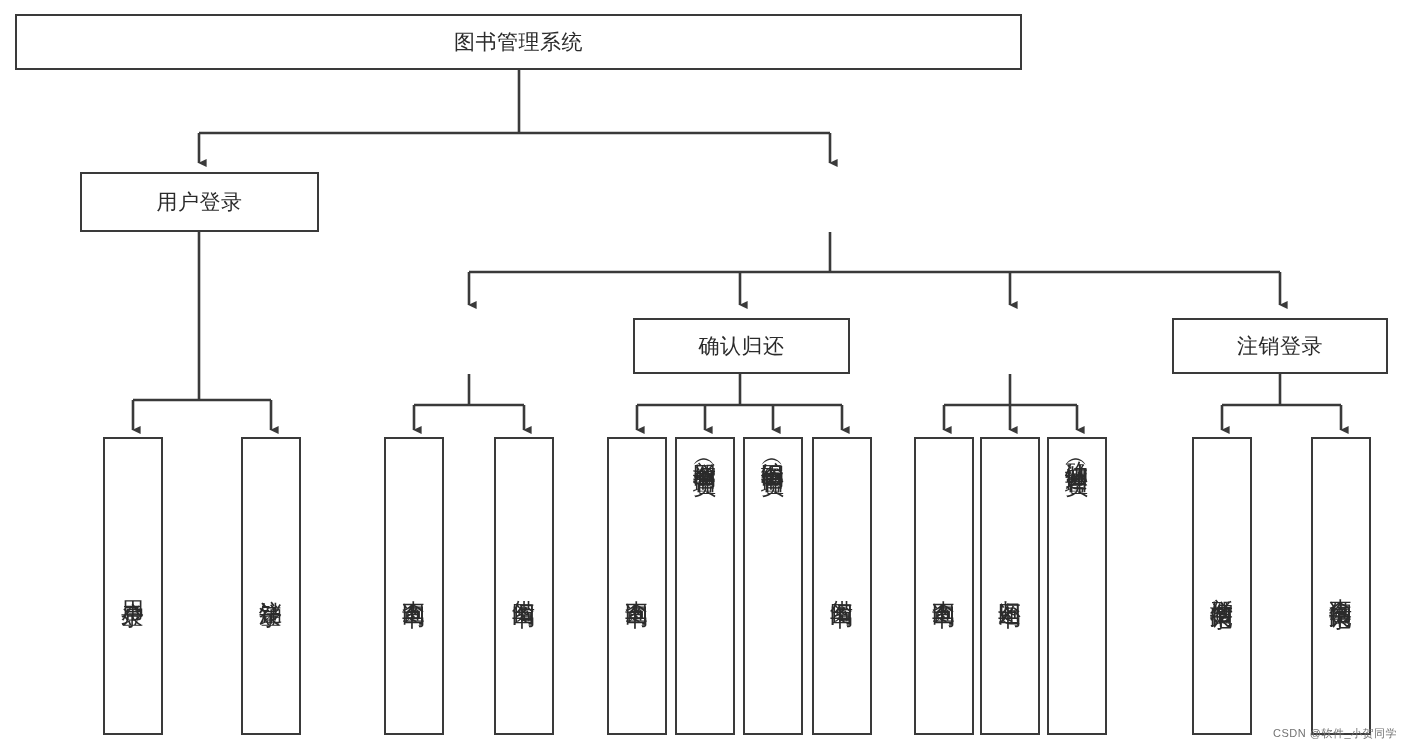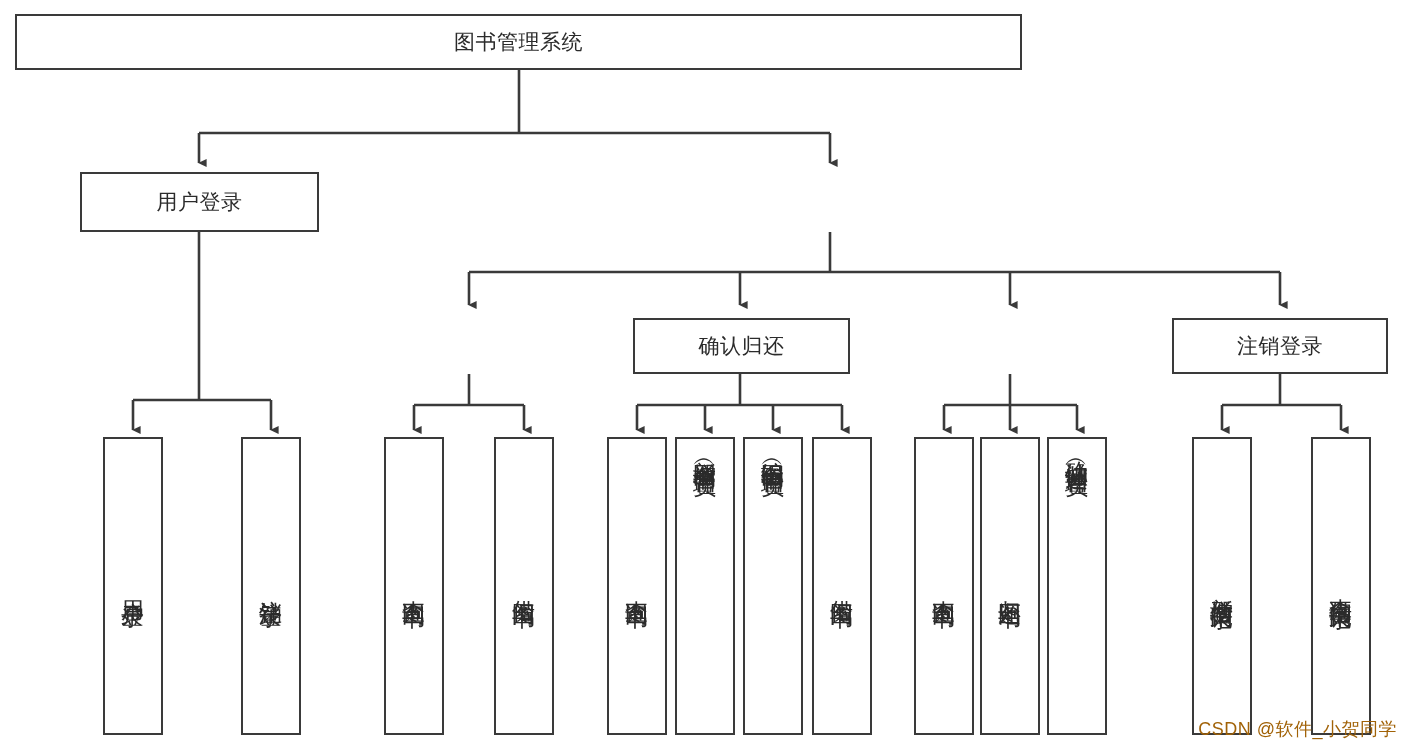--- a/index.html
+++ b/index.html
@@ -55,22 +55,22 @@
     white-space: nowrap;
   }
   .node.leaf.centered {
     align-items: center;
     padding-top: 0;
   }
   #watermark {
     position: absolute;
     right: 8px;
     bottom: 6px;
-    font-size: 18px;
-    color: #a16207;
+    font-size: 11px;
+    color: #737373;
     letter-spacing: 0.5px;
     white-space: nowrap;
     font-family: "Liberation Sans", "DejaVu Sans", sans-serif;
   }
 </style>
 </head>
 <body>
 
 <div id="canvas">
 

